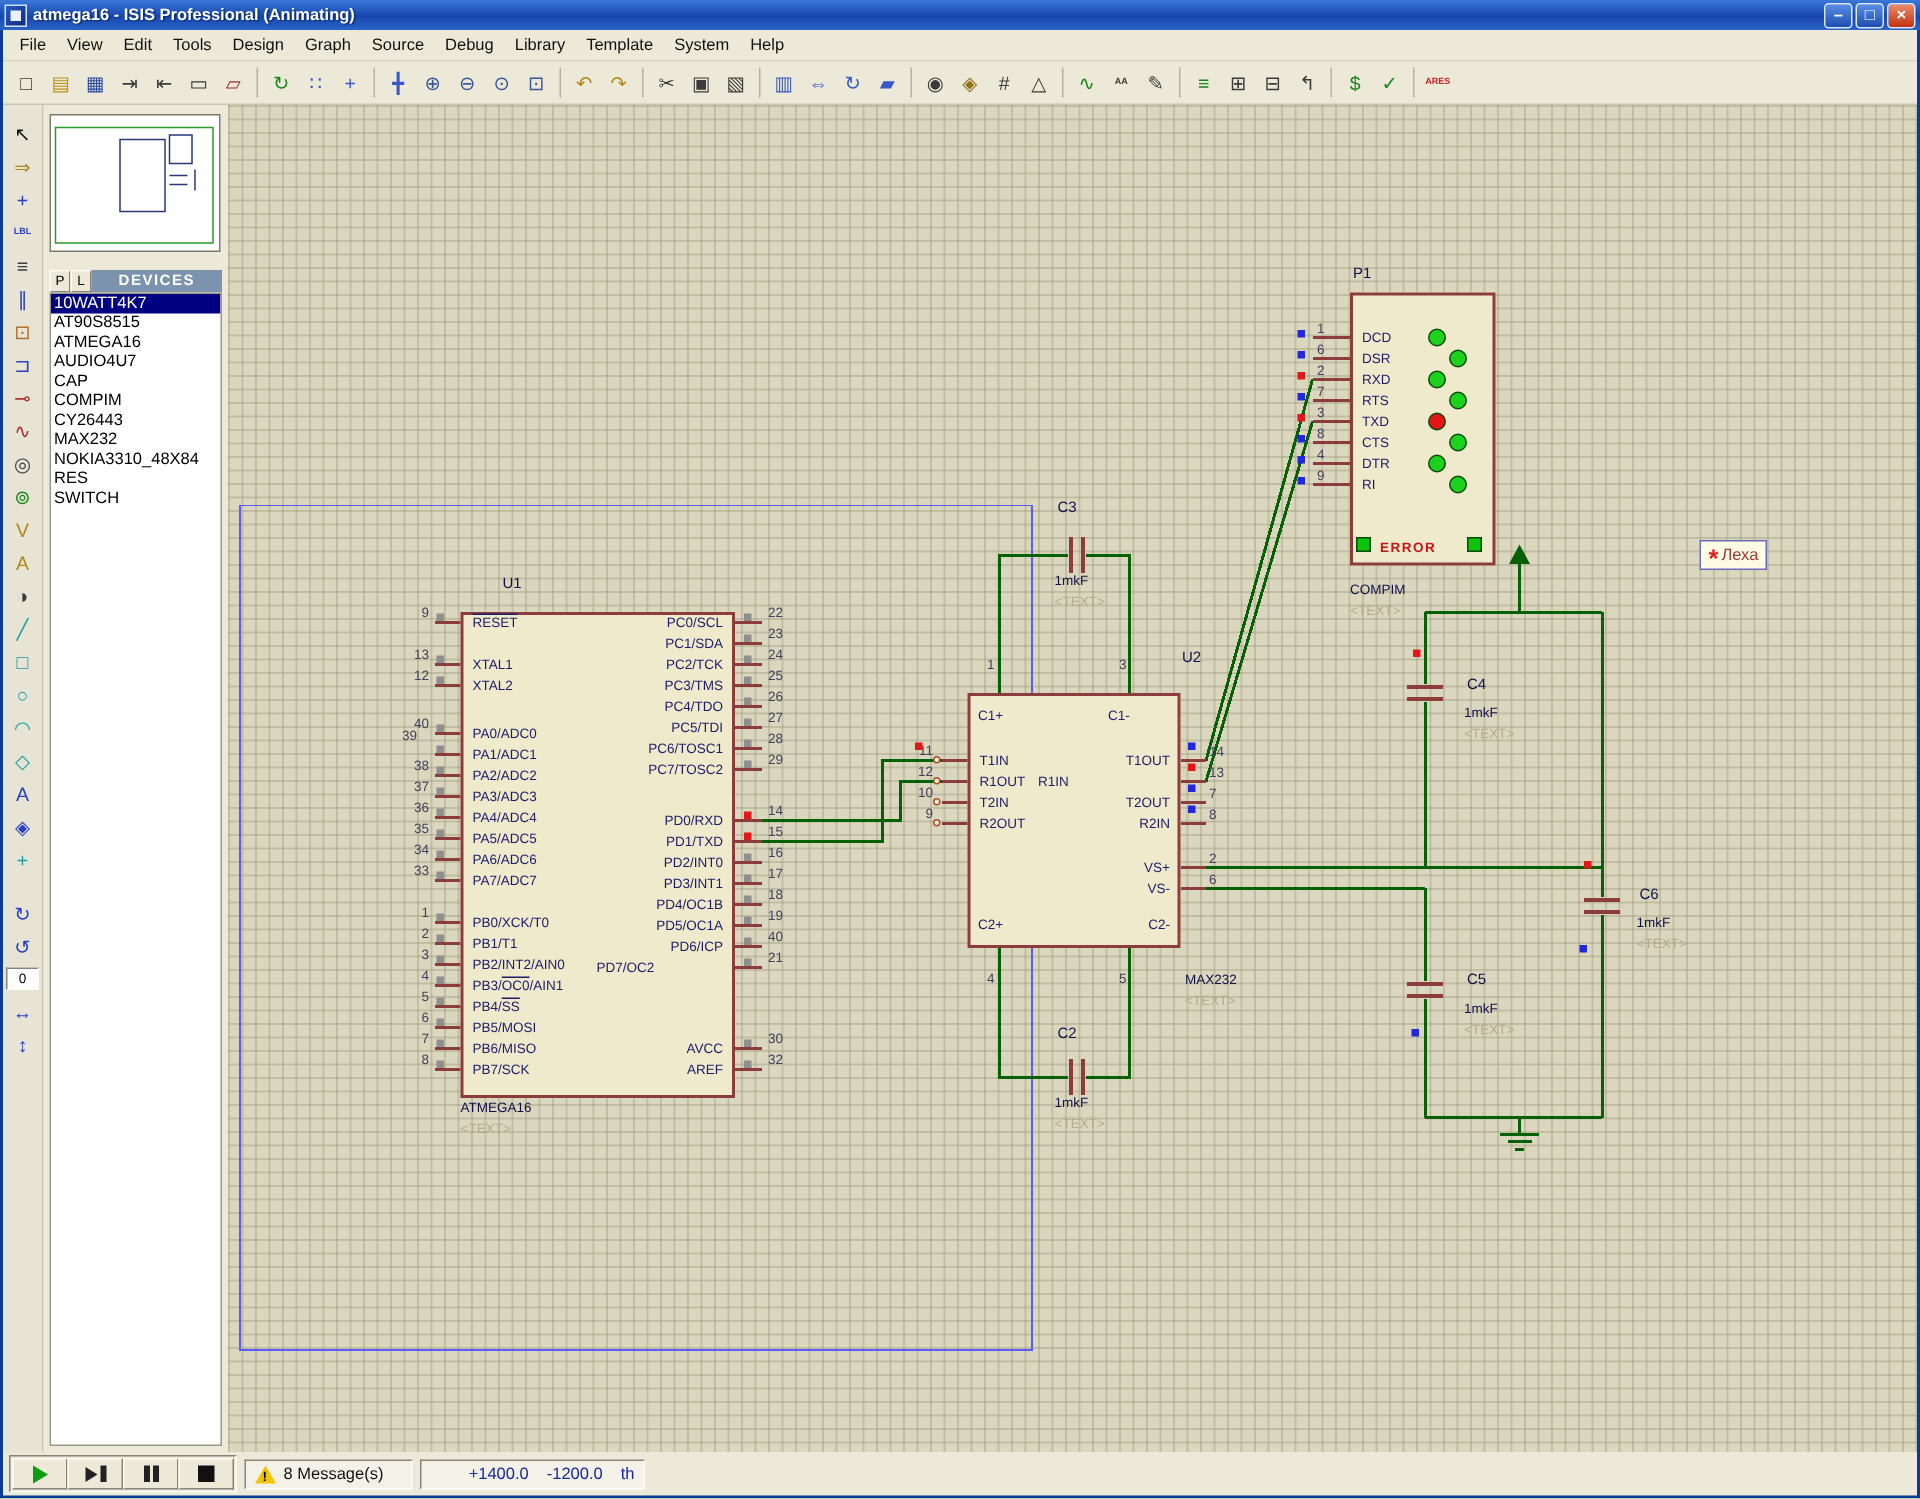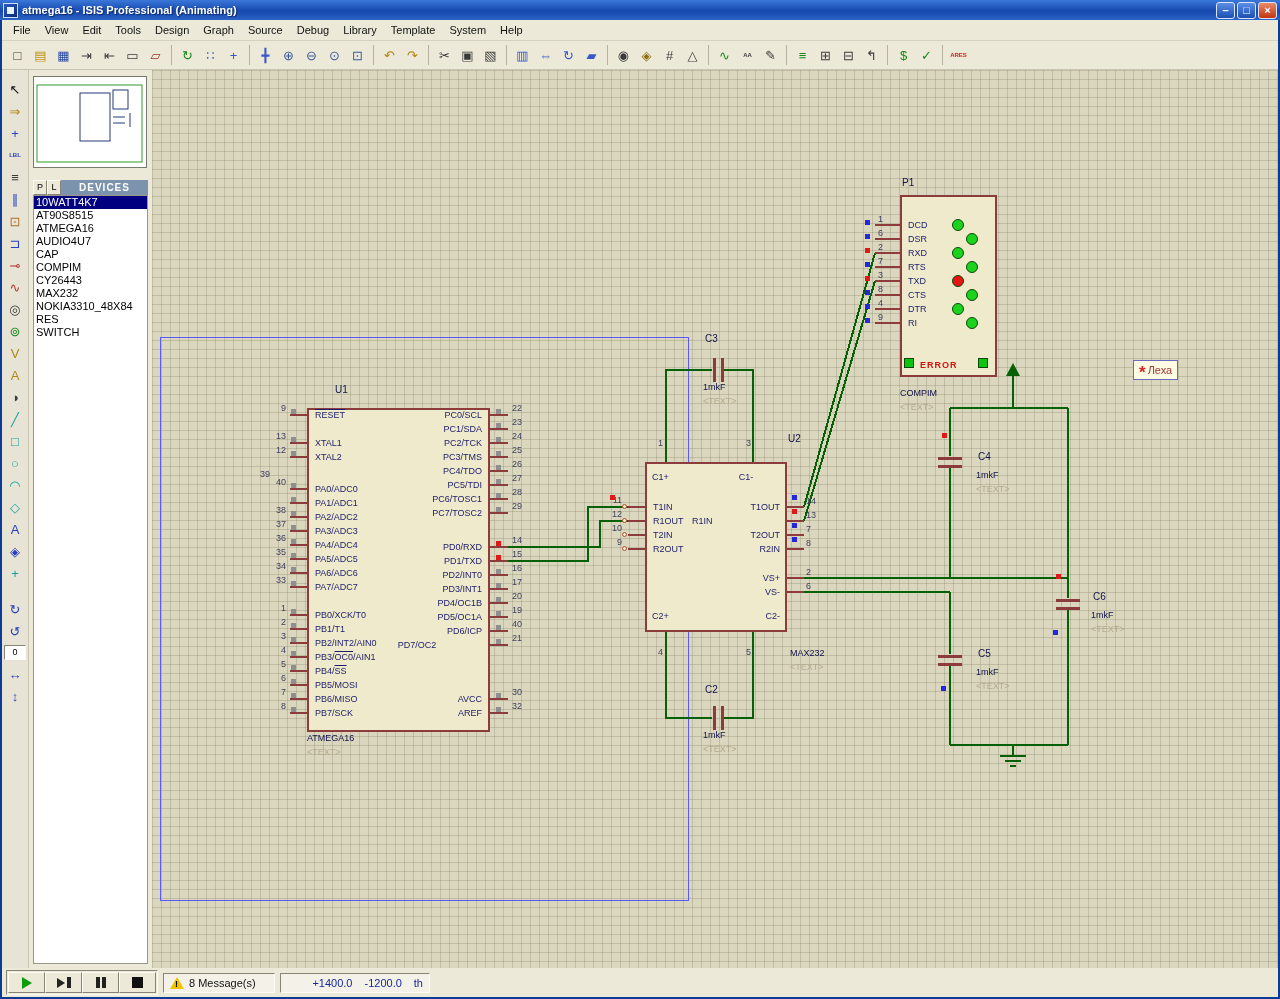--- a/index.html
+++ b/index.html
@@ -496,21 +496,21 @@
         <div class="abs" style="left: 139px; top: 339px; width: 5px; height: 5px; background: rgb(143, 143, 143);"></div>
         <div class="abs pnum" style="left: 108px; top: 361px; width: 26px; text-align: right;">13</div>
         <div class="abs pname" style="left: 163px; top: 368px;">XTAL1</div>
         <div class="abs" style="left: 139px; top: 367px; width: 5px; height: 5px; background: rgb(143, 143, 143);"></div>
         <div class="abs pnum" style="left: 108px; top: 375px; width: 26px; text-align: right;">12</div>
         <div class="abs pname" style="left: 163px; top: 382px;">XTAL2</div>
         <div class="abs" style="left: 139px; top: 381px; width: 5px; height: 5px; background: rgb(143, 143, 143);"></div>
         <div class="abs pnum" style="left: 108px; top: 407px; width: 26px; text-align: right;">40</div>
         <div class="abs pname" style="left: 163px; top: 414px;">PA0/ADC0</div>
         <div class="abs" style="left: 139px; top: 413px; width: 5px; height: 5px; background: rgb(143, 143, 143);"></div>
-        <div class="abs pnum" style="left: 108px; top: 399px; width: 26px; text-align: left;">39</div>
+        <div class="abs pnum" style="left: 108px; top: 415px; width: 26px; text-align: center;">39</div>
         <div class="abs pname" style="left: 163px; top: 428px;">PA1/ADC1</div>
         <div class="abs" style="left: 139px; top: 427px; width: 5px; height: 5px; background: rgb(143, 143, 143);"></div>
         <div class="abs pnum" style="left: 108px; top: 435px; width: 26px; text-align: right;">38</div>
         <div class="abs pname" style="left: 163px; top: 442px;">PA2/ADC2</div>
         <div class="abs" style="left: 139px; top: 441px; width: 5px; height: 5px; background: rgb(143, 143, 143);"></div>
         <div class="abs pnum" style="left: 108px; top: 449px; width: 26px; text-align: right;">37</div>
         <div class="abs pname" style="left: 163px; top: 456px;">PA3/ADC3</div>
         <div class="abs" style="left: 139px; top: 455px; width: 5px; height: 5px; background: rgb(143, 143, 143);"></div>
         <div class="abs pnum" style="left: 108px; top: 463px; width: 26px; text-align: right;">36</div>
         <div class="abs pname" style="left: 163px; top: 470px;">PA4/ADC4</div>
@@ -577,21 +577,21 @@
         <div class="abs" style="left: 344px; top: 471px; width: 5px; height: 5px; background: rgb(224, 24, 24);"></div>
         <div class="abs pnum" style="left: 360px; top: 479px;">15</div>
         <div class="abs pname" style="left: 200px; top: 486px; width: 130px; text-align: right;">PD1/TXD</div>
         <div class="abs" style="left: 344px; top: 485px; width: 5px; height: 5px; background: rgb(224, 24, 24);"></div>
         <div class="abs pnum" style="left: 360px; top: 493px;">16</div>
         <div class="abs pname" style="left: 200px; top: 500px; width: 130px; text-align: right;">PD2/INT0</div>
         <div class="abs" style="left: 344px; top: 499px; width: 5px; height: 5px; background: rgb(143, 143, 143);"></div>
         <div class="abs pnum" style="left: 360px; top: 507px;">17</div>
         <div class="abs pname" style="left: 200px; top: 514px; width: 130px; text-align: right;">PD3/INT1</div>
         <div class="abs" style="left: 344px; top: 513px; width: 5px; height: 5px; background: rgb(143, 143, 143);"></div>
-        <div class="abs pnum" style="left: 360px; top: 521px;">20</div>
+        <div class="abs pnum" style="left: 360px; top: 521px;">18</div>
         <div class="abs pname" style="left: 200px; top: 528px; width: 130px; text-align: right;">PD4/OC1B</div>
         <div class="abs" style="left: 344px; top: 527px; width: 5px; height: 5px; background: rgb(143, 143, 143);"></div>
         <div class="abs pnum" style="left: 360px; top: 535px;">19</div>
         <div class="abs pname" style="left: 200px; top: 542px; width: 130px; text-align: right;">PD5/OC1A</div>
         <div class="abs" style="left: 344px; top: 541px; width: 5px; height: 5px; background: rgb(143, 143, 143);"></div>
         <div class="abs pnum" style="left: 360px; top: 549px;">40</div>
         <div class="abs pname" style="left: 200px; top: 556px; width: 130px; text-align: right;">PD6/ICP</div>
         <div class="abs" style="left: 344px; top: 555px; width: 5px; height: 5px; background: rgb(143, 143, 143);"></div>
         <div class="abs pnum" style="left: 360px; top: 563px;">21</div>
         <div class="abs pname" style="left: 200px; top: 570px; width: 130px; text-align: center;">PD7/OC2</div>

